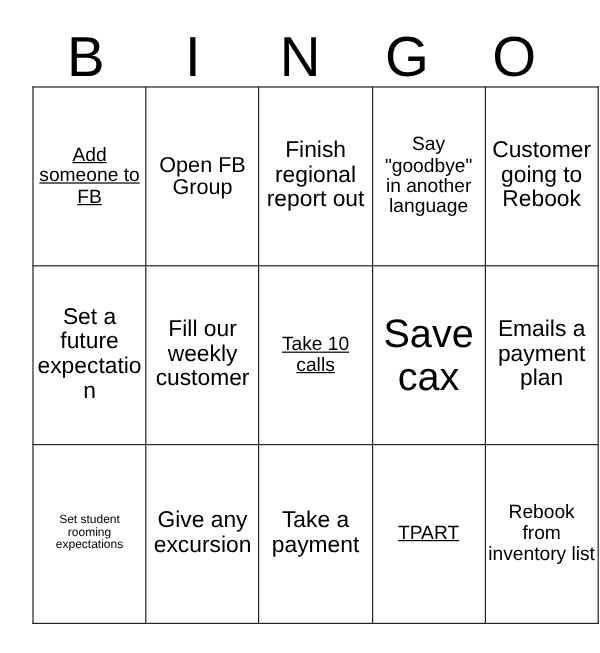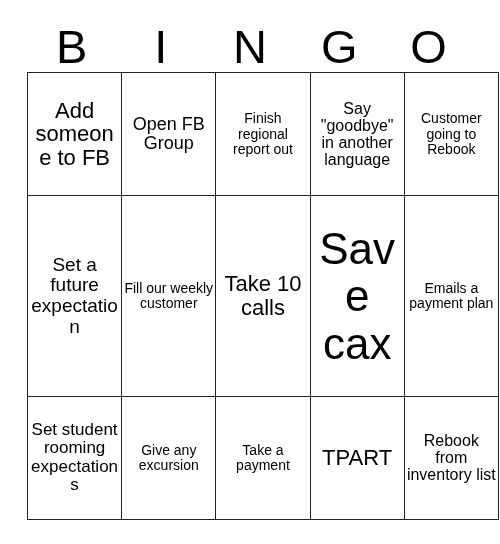--- a/index.html
+++ b/index.html
@@ -58,27 +58,27 @@
     width: 89.2px;
     text-align: center;
     vertical-align: middle;
     padding: 1px 2px;
     line-height: 1.08;
     word-wrap: break-word;
     overflow-wrap: break-word;
     color: #000000;
   }
   
-  .fs-xxl { font-size: 44px; margin-left: 48px; }
+  .fs-xxl { font-size: 33px; margin-left: 48px; }
   .fs-xl  { font-size: 18px; }
-  .fs-lg  { font-size: 22px; }
-  .fs-md  { font-size: 14px; }
+  .fs-lg  { font-size: 16px; text-decoration: underline; }
+  .fs-md  { font-size: 19px; }
   .fs-sm  { font-size: 16px; }
   .fs-xs  { font-size: 19px; }
-  .fs-xxs { font-size: 17px; }
+  .fs-xxs { font-size: 10px; }
 </style>
 </head>
 <body>
 
 <div id="card">
 
   <div id="header-row">
     <div class="header-letter">B</div>
     <div class="header-letter">I</div>
     <div class="header-letter">N</div>

